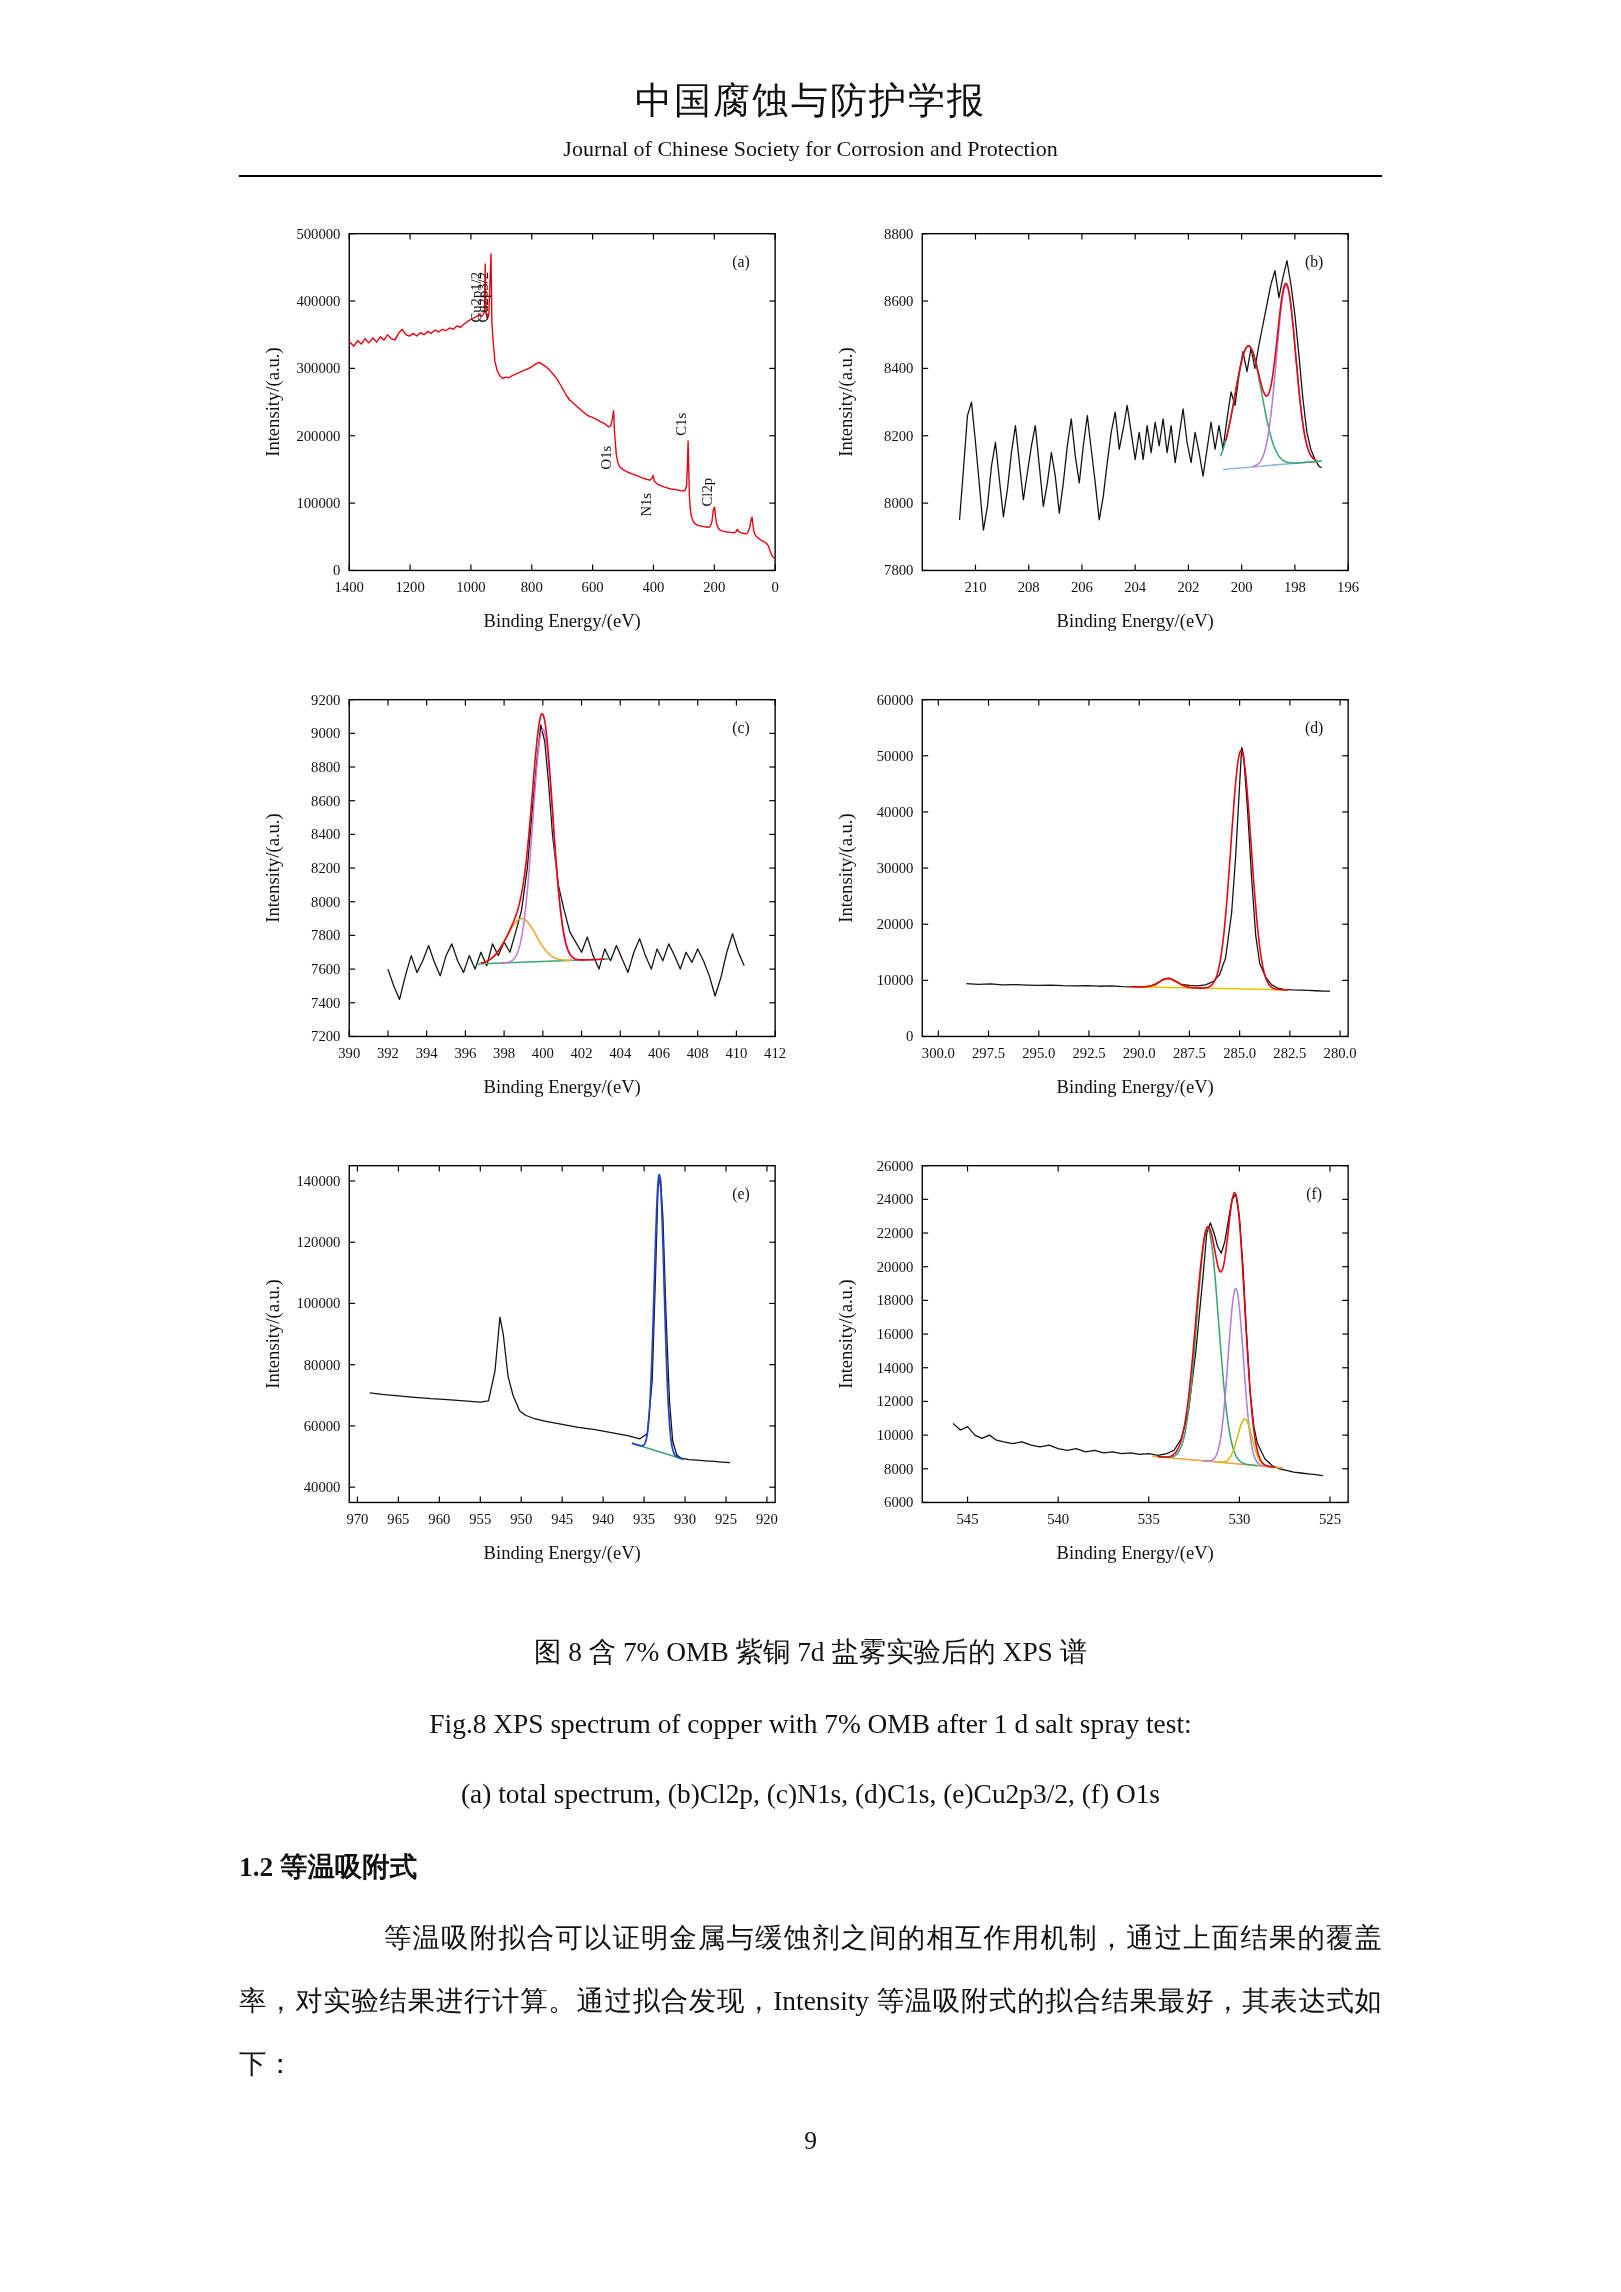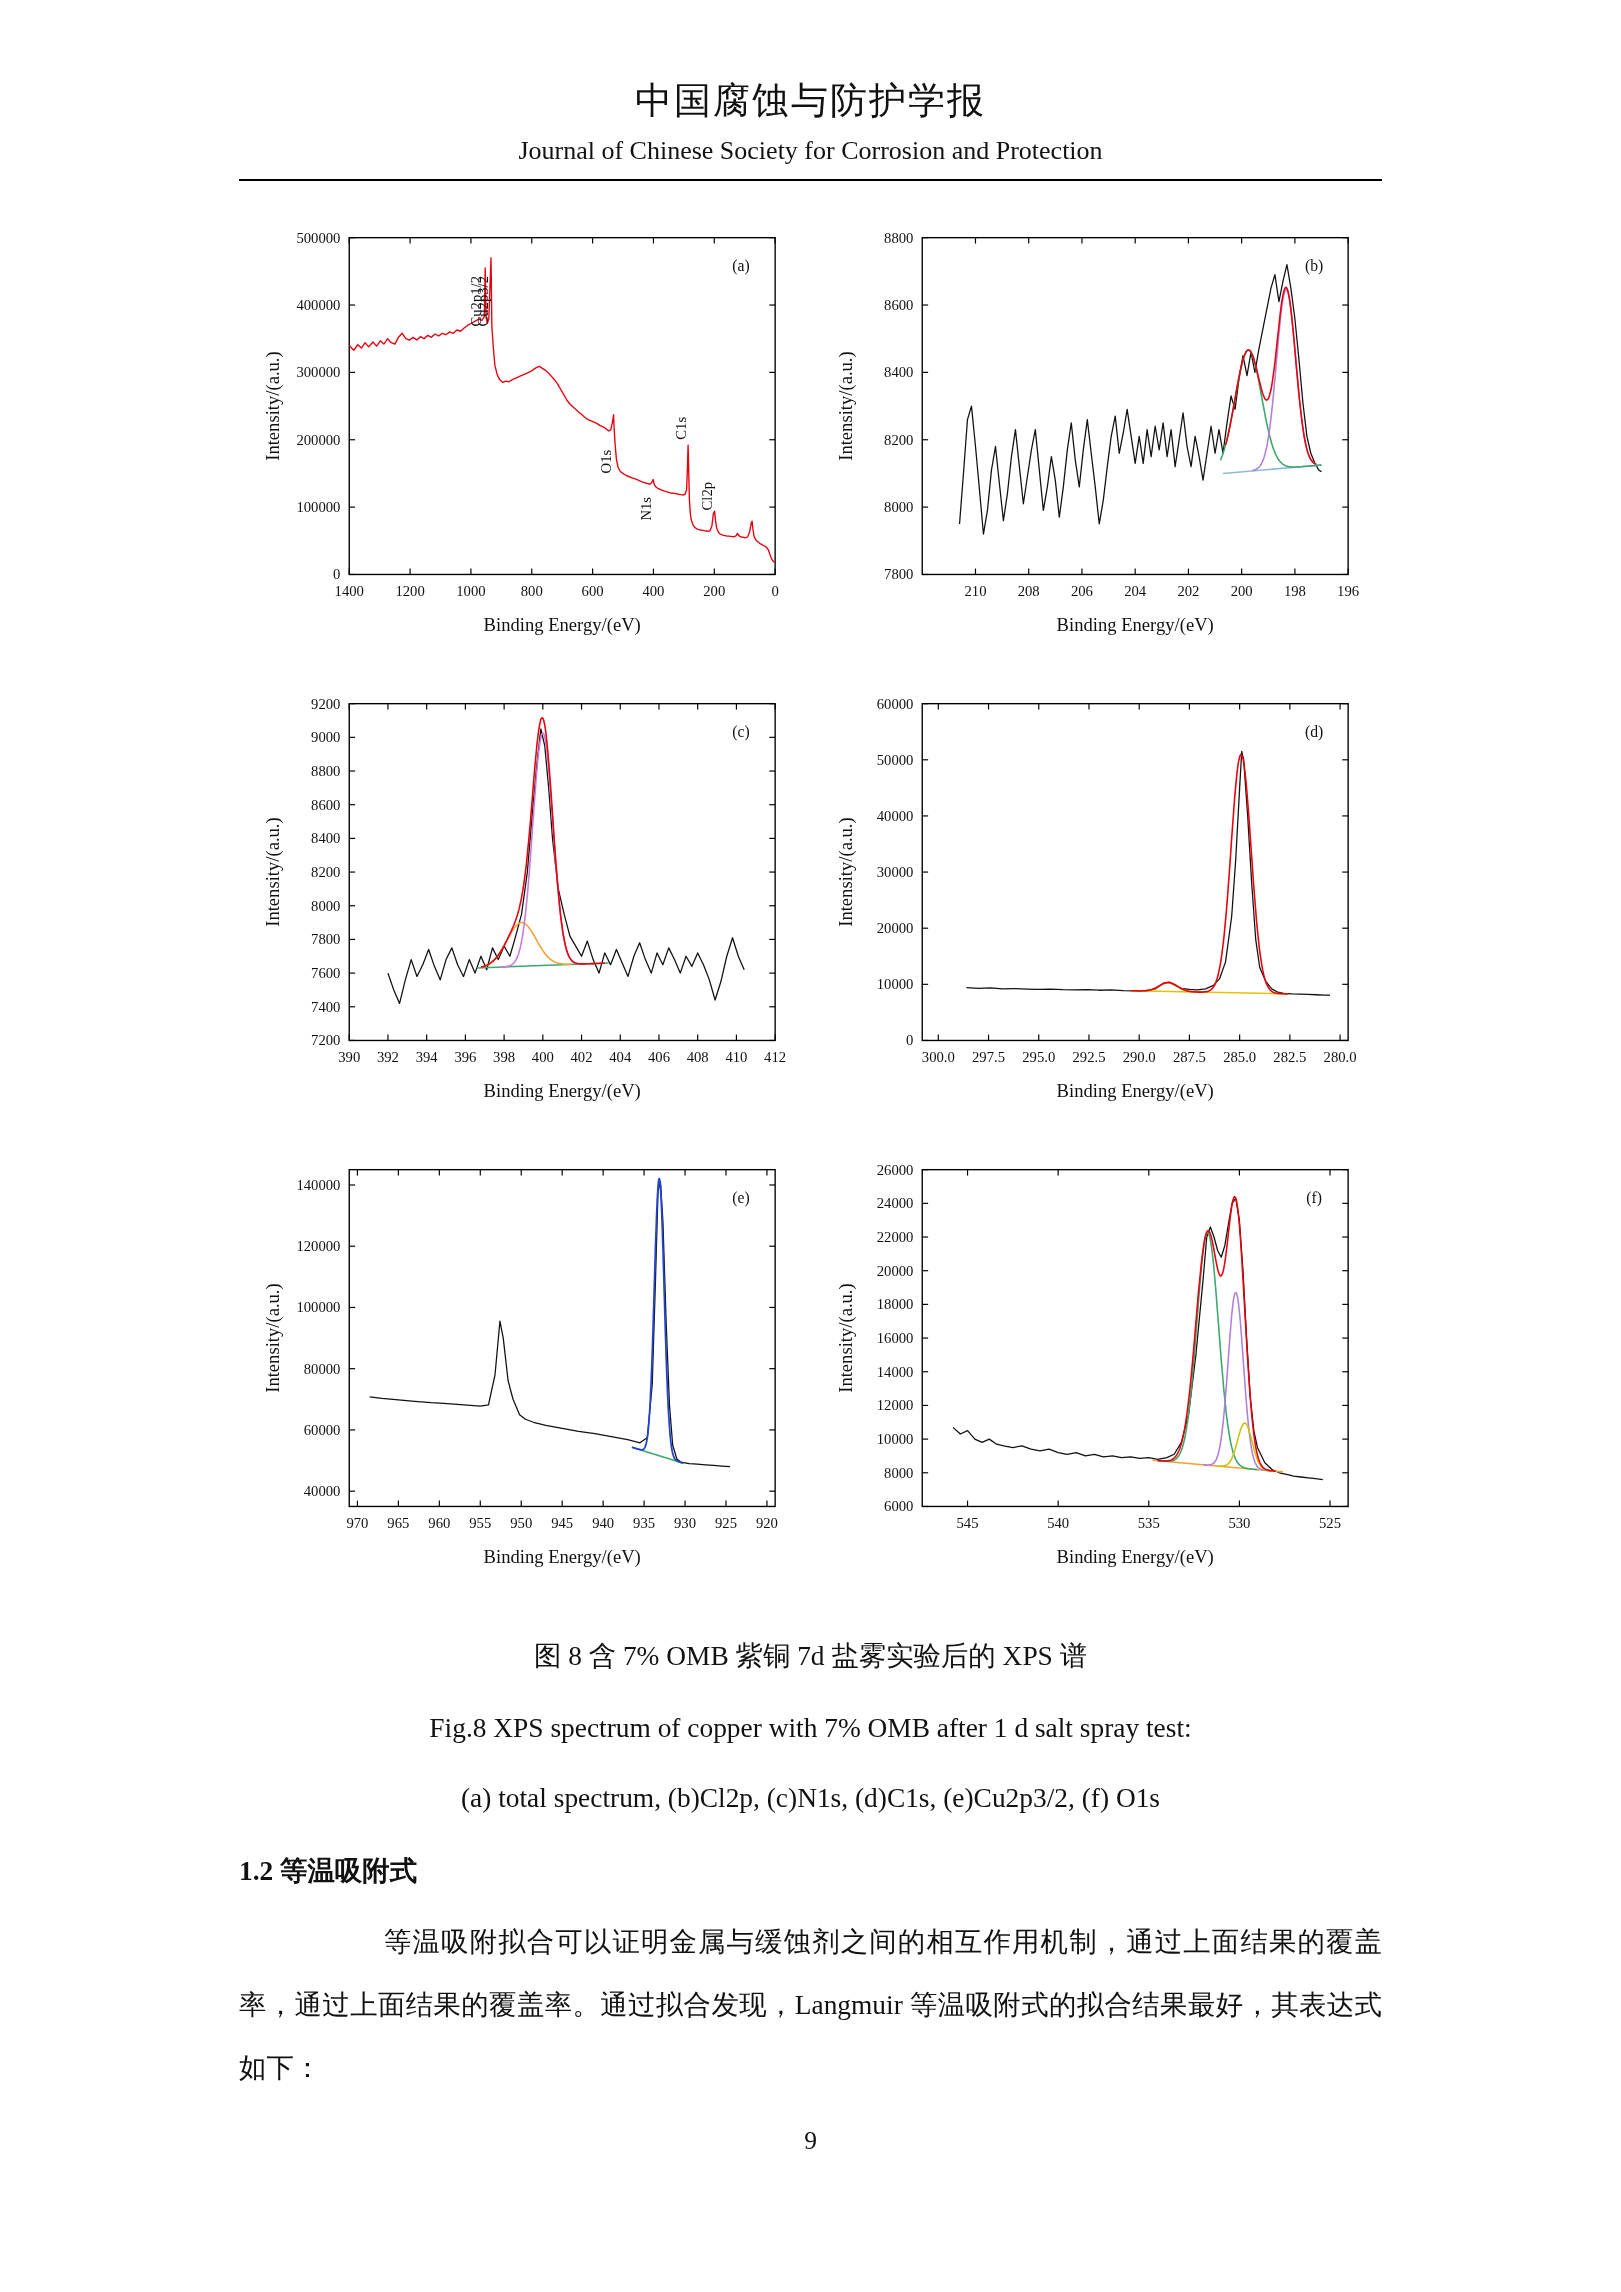--- a/index.html
+++ b/index.html
@@ -8,21 +8,21 @@
     position:relative;
     width:1621px; height:2293px;
     margin:0 auto;
     background:#ffffff;
     font-family:"Liberation Serif", serif;
     color:#111;
     overflow:hidden;
   }
   header { padding-top:76px; text-align:center; }
   .title-zh { font-size:37px; letter-spacing:2px; }
-  .title-en { font-size:26px; margin-top:9.8px; }
+  .title-en { font-size:22px; margin-top:9.8px; }
   .header-rule {
     width:1143px; margin:13.7px auto 0;
     border-top:2px solid #000;
   }
   .content { width:1143px; margin:0 auto; }
   .charts-grid {
     width:1108px; margin:41px auto 0;
     display:grid;
     grid-template-columns:534px 534px;
     column-gap:39px; row-gap:45px;
@@ -481,20 +481,20 @@
     </div>
 
     <div class="caption">
       <div>图 8 含 7% OMB 紫铜 7d 盐雾实验后的 XPS 谱</div>
       <div>Fig.8 XPS spectrum of copper with 7% OMB after 1 d salt spray test:</div>
       <div>(a) total spectrum, (b)Cl2p, (c)N1s, (d)C1s, (e)Cu2p3/2, (f) O1s</div>
     </div>
 
     <div class="section-heading">1.2 等温吸附式</div>
 
-    <p class="body-par">等温吸附拟合可以证明金属与缓蚀剂之间的相互作用机制，通过上面结果的覆盖率，通过上面结果的覆盖率。通过拟合发现，Langmuir 等温吸附式的拟合结果最好，其表达式如下：</p>
+    <p class="body-par">等温吸附拟合可以证明金属与缓蚀剂之间的相互作用机制，通过上面结果的覆盖率，对实验结果进行计算。通过拟合发现，Intensity 等温吸附式的拟合结果最好，其表达式如下：</p>
 
   </div>
 
   <div class="page-number">9</div>
 
 </div>
 
 
 </body></html>

